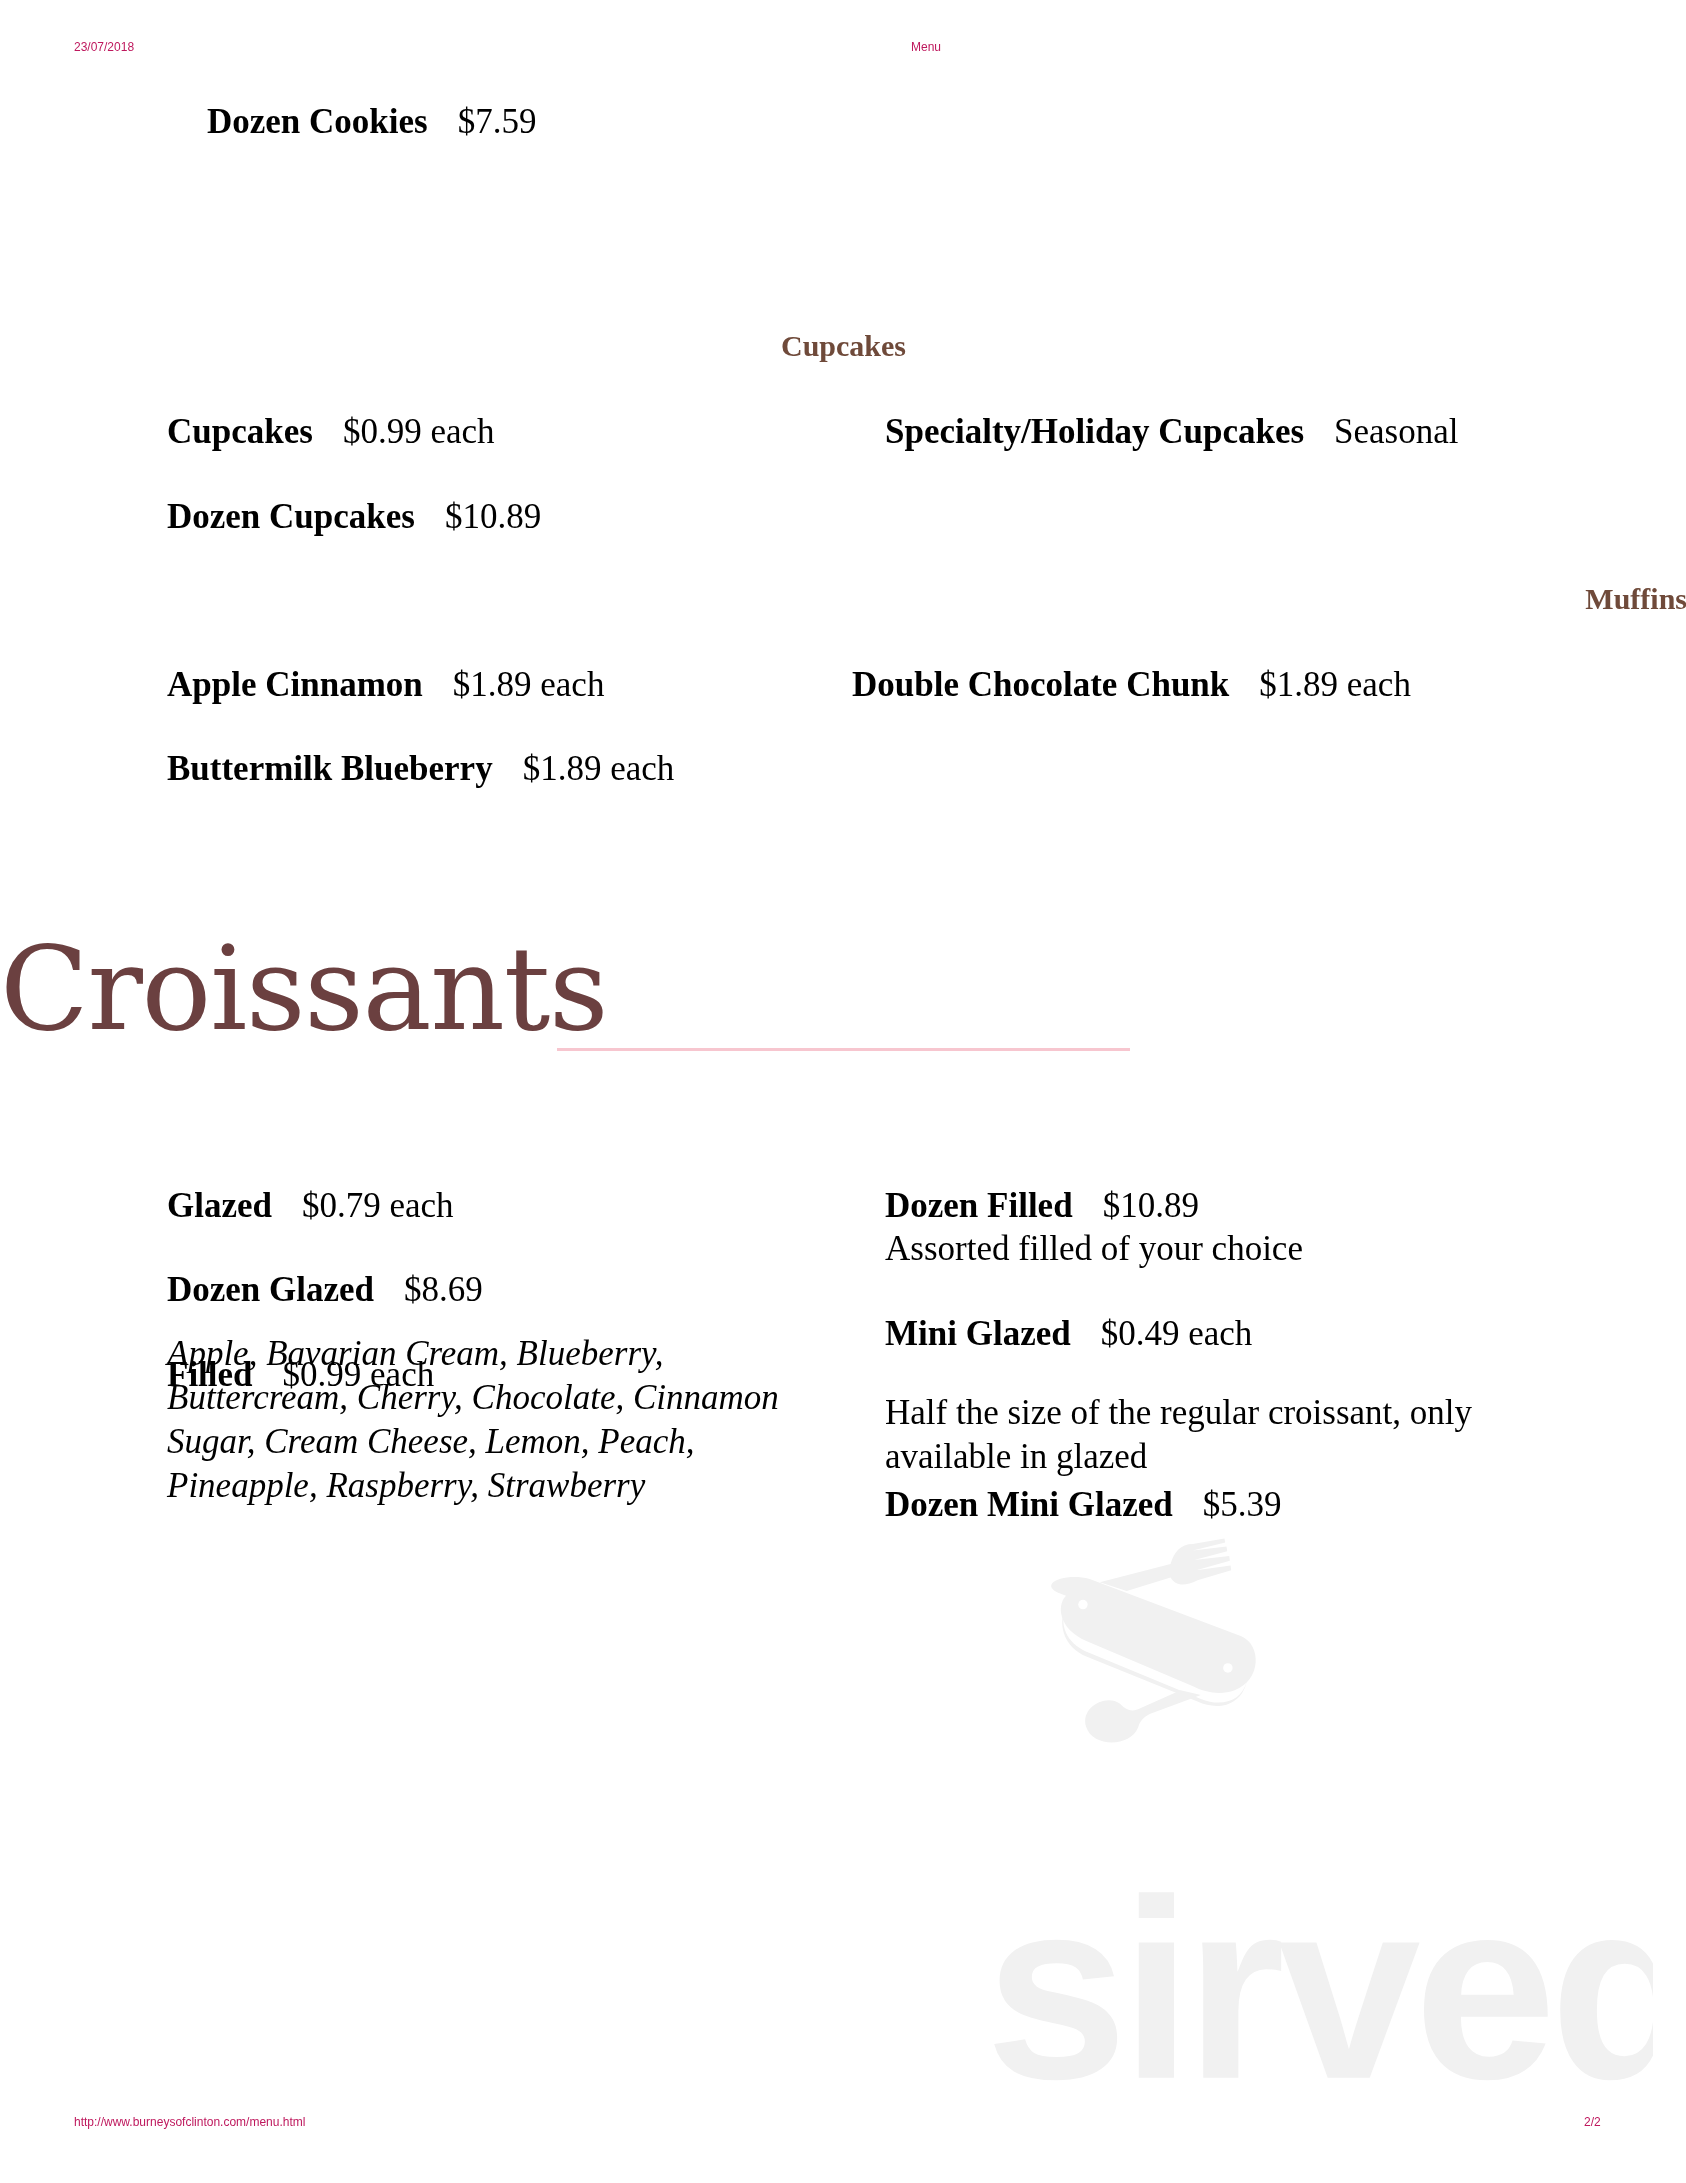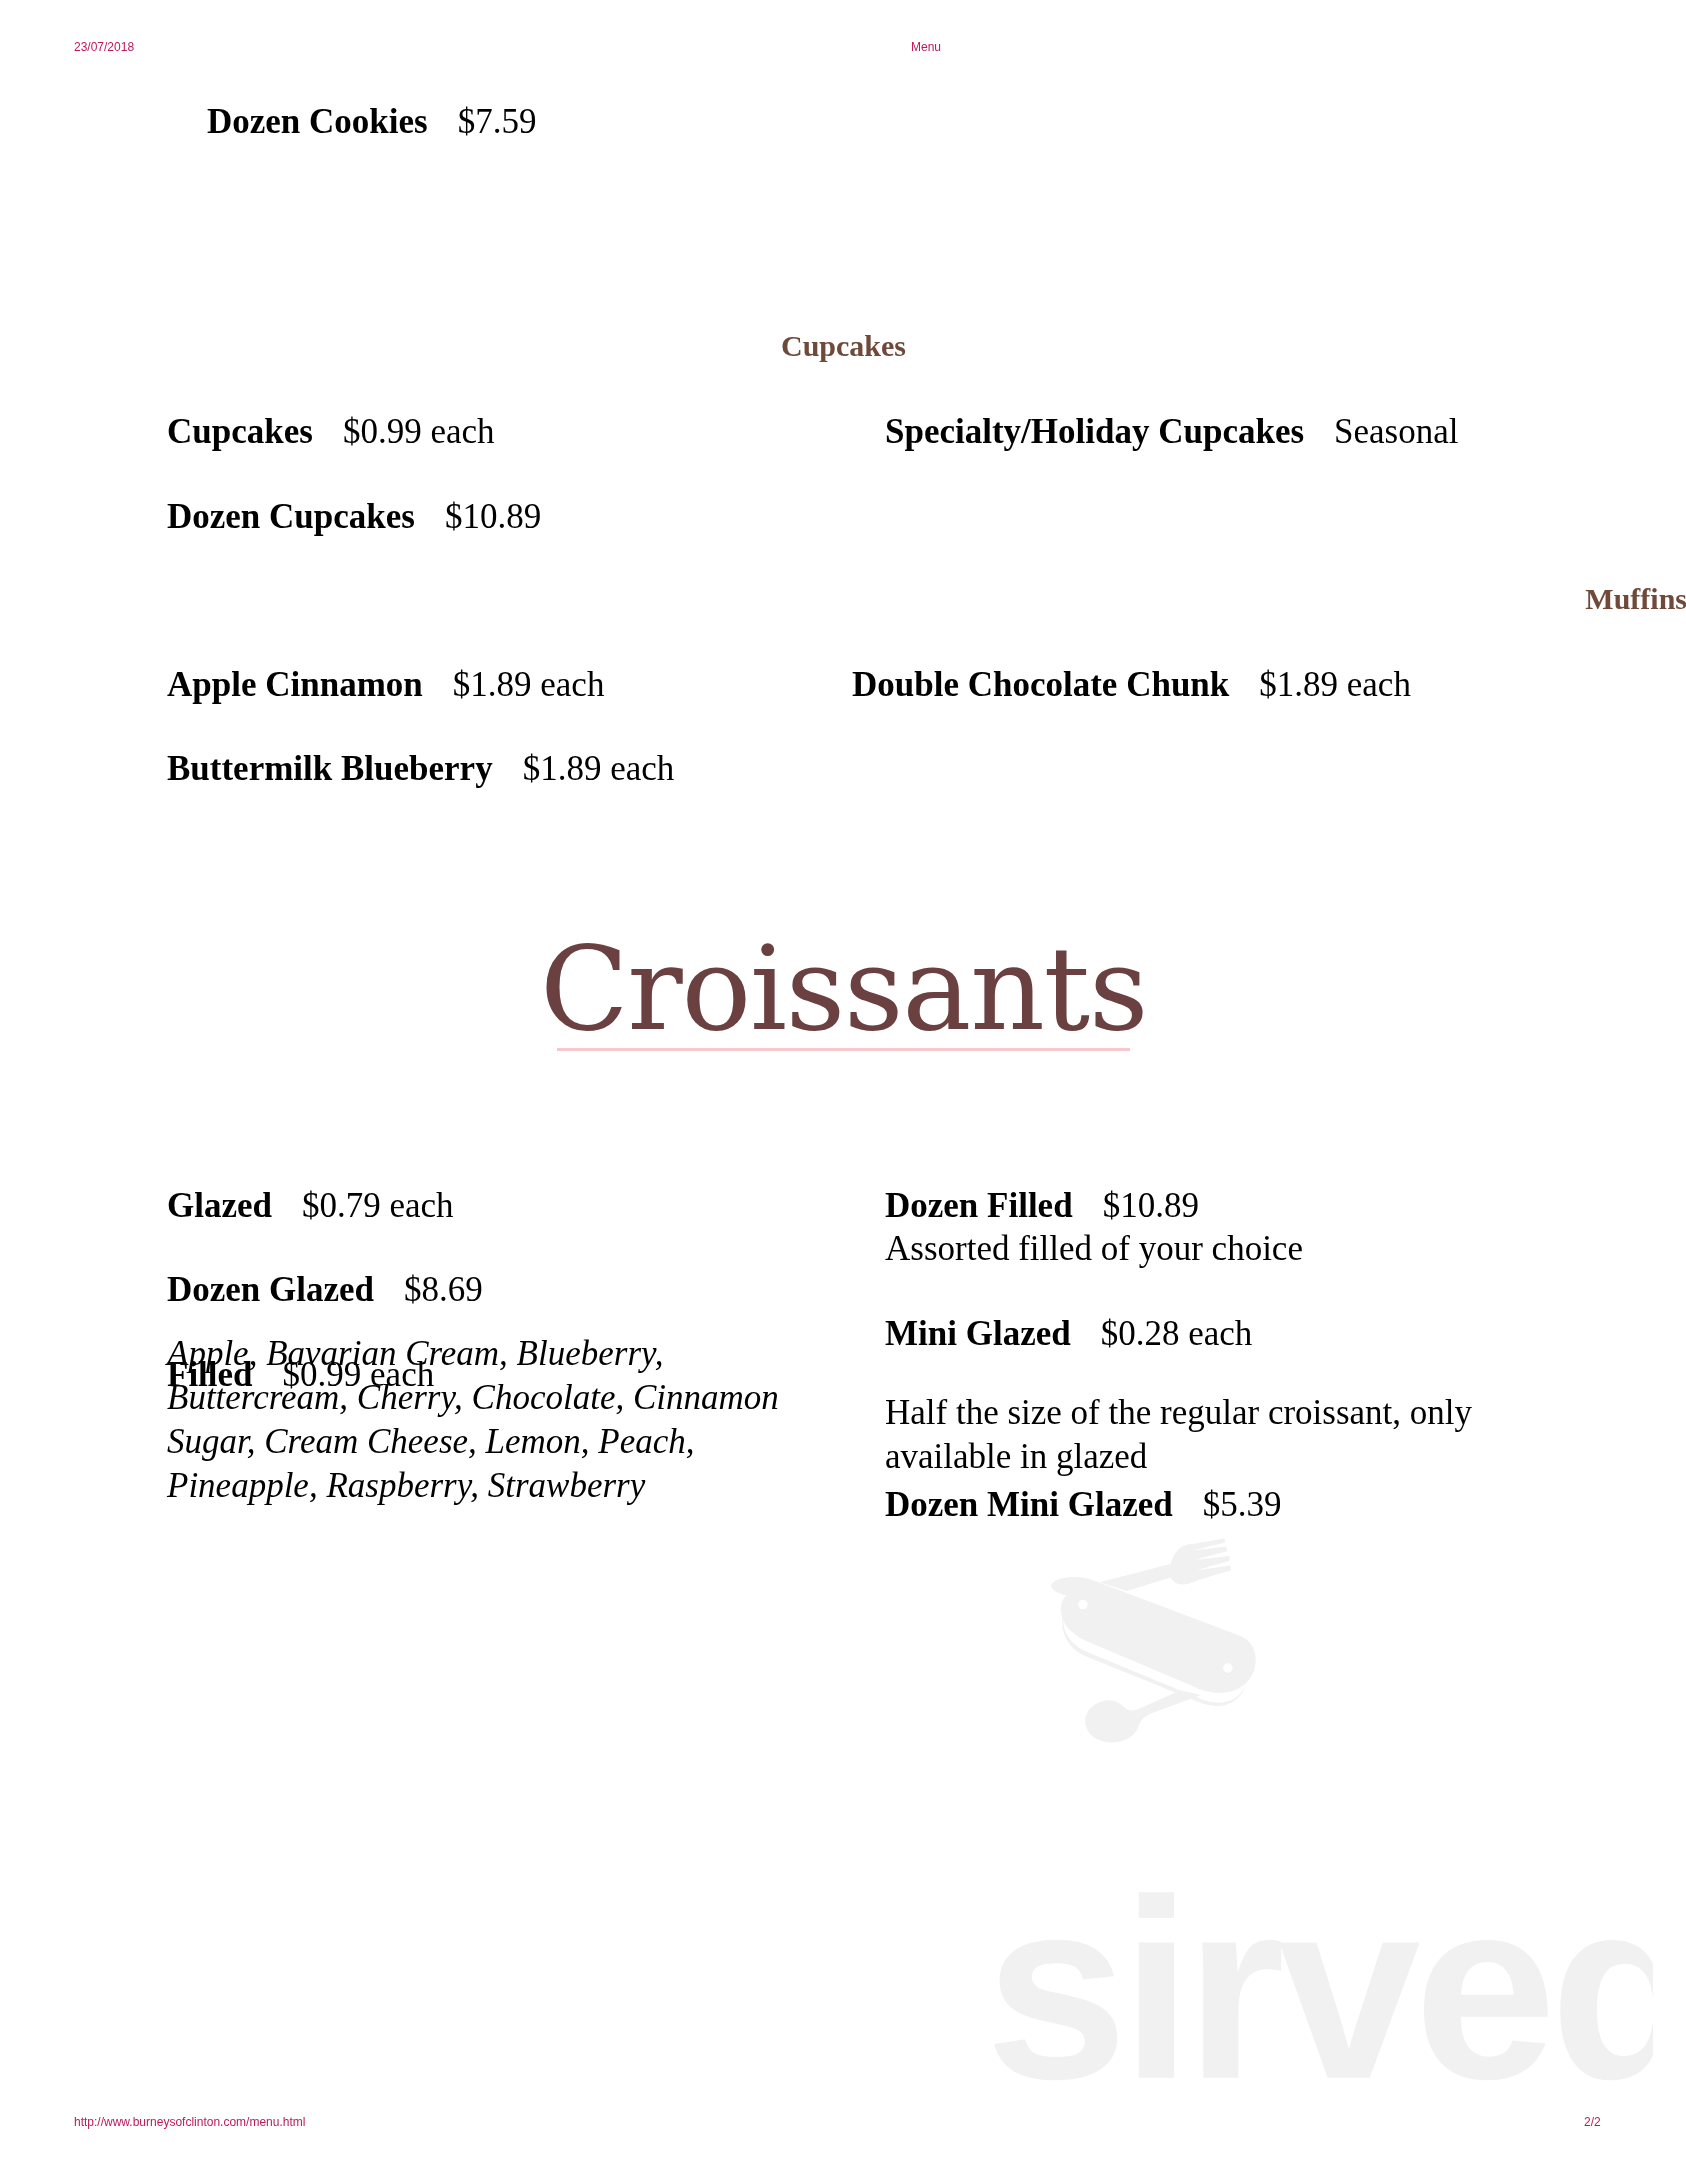--- a/index.html
+++ b/index.html
@@ -4,21 +4,21 @@
 <style>
   html, body { margin:0; padding:0; background:#ffffff; }
   body { width:1687px; height:2183px; position:relative; overflow:hidden; font-family:"Liberation Serif", serif; color:#000; }
   .abs { position:absolute; white-space:nowrap; }
   .hdr { font-family:"Liberation Sans", sans-serif; font-size:12px; color:#be185d; }
   .item { font-size:35px; line-height:43px; }
   .item b { font-weight:bold; }
   .item .price { margin-left:30px; font-weight:normal; }
   .desc { font-size:35px; line-height:44px; white-space:normal; }
   .sub-h { font-size:30px; font-weight:bold; color:#6f4a3a; text-align:center; width:1687px; left:0; }
-  .big-h { font-family:"DejaVu Serif", serif; font-size:116px; color:#6b4040; text-align:center; width:1687px; left:0; line-height:135px; letter-spacing:-1.3px; }
+  .big-h { font-family:"DejaVu Serif", serif; font-size:116px; color:#6b4040; text-align:left; width:1687px; left:0; line-height:135px; letter-spacing:-1.3px; }
   .underline { background:#f7c6cf; height:3.4px; }
   .watermark { position:absolute; left:978px; top:1525px; width:675px; height:573px; }
 </style>
 </head>
 <body>
 
 <div class="abs hdr" style="left:74px; top:40px;">23/07/2018</div>
 <div class="abs hdr" style="left:911px; top:40px;">Menu</div>
 
 <svg class="watermark" viewBox="0 0 1000 850">
@@ -75,21 +75,21 @@
 <div class="abs item" style="left:167px; top:1353px;">
   <b>Filled</b><span class="price">$0.99 each</span>
 </div>
 <div class="abs desc" style="left:167px; top:1332px; width:634px;font-style:italic;">Apple, Bavarian Cream, Blueberry, Buttercream, Cherry, Chocolate, Cinnamon Sugar, Cream Cheese, Lemon, Peach, Pineapple, Raspberry, Strawberry</div>
 
 <div class="abs item" style="left:885px; top:1184px;">
   <b>Dozen Filled</b><span class="price">$10.89</span>
 </div>
 <div class="abs desc" style="left:885px; top:1227px; width:661px;">Assorted filled of your choice</div>
 <div class="abs item" style="left:885px; top:1312px;">
-  <b>Mini Glazed</b><span class="price">$0.28 each</span>
+  <b>Mini Glazed</b><span class="price">$0.49 each</span>
 </div>
 <div class="abs desc" style="left:885px; top:1355px; width:661px;margin-top:36px;">Half the size of the regular croissant, only available in glazed</div>
 <div class="abs item" style="left:885px; top:1483px;">
   <b>Dozen Mini Glazed</b><span class="price">$5.39</span>
 </div>
 
 <div class="abs hdr" style="left:74px; top:2115px;">http://www.burneysofclinton.com/menu.html</div>
 <div class="abs hdr" style="left:1584px; top:2115px;">2/2</div>
 
 

